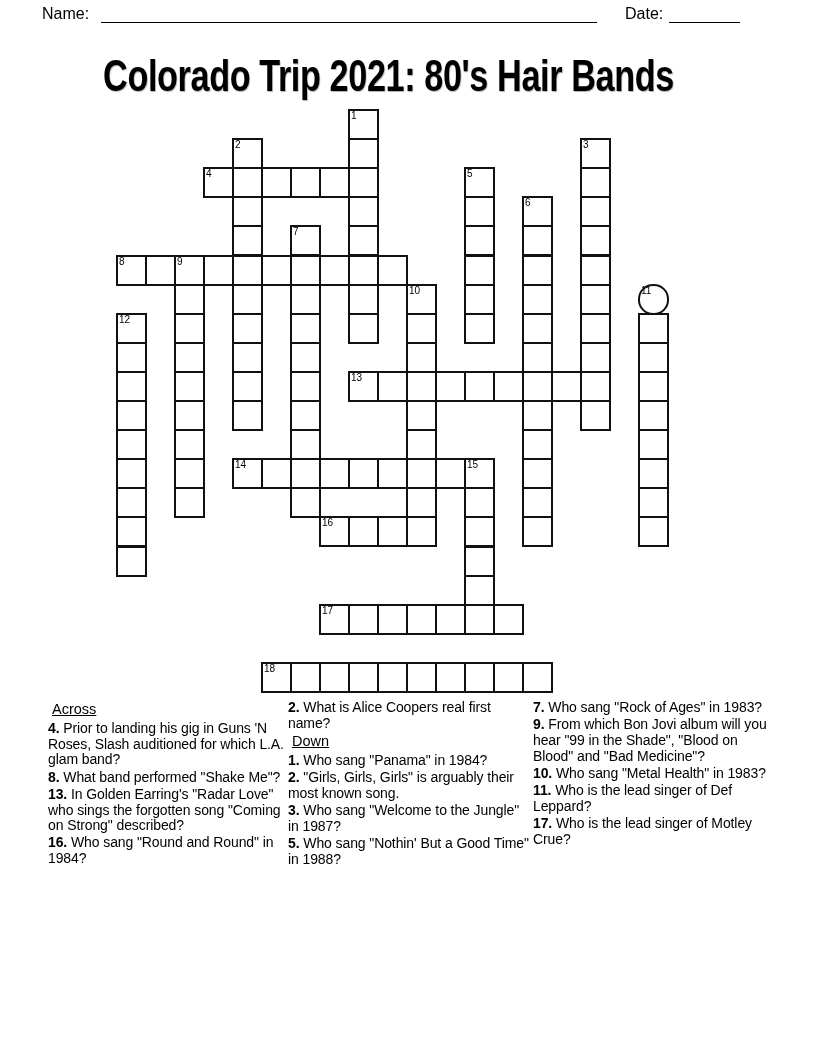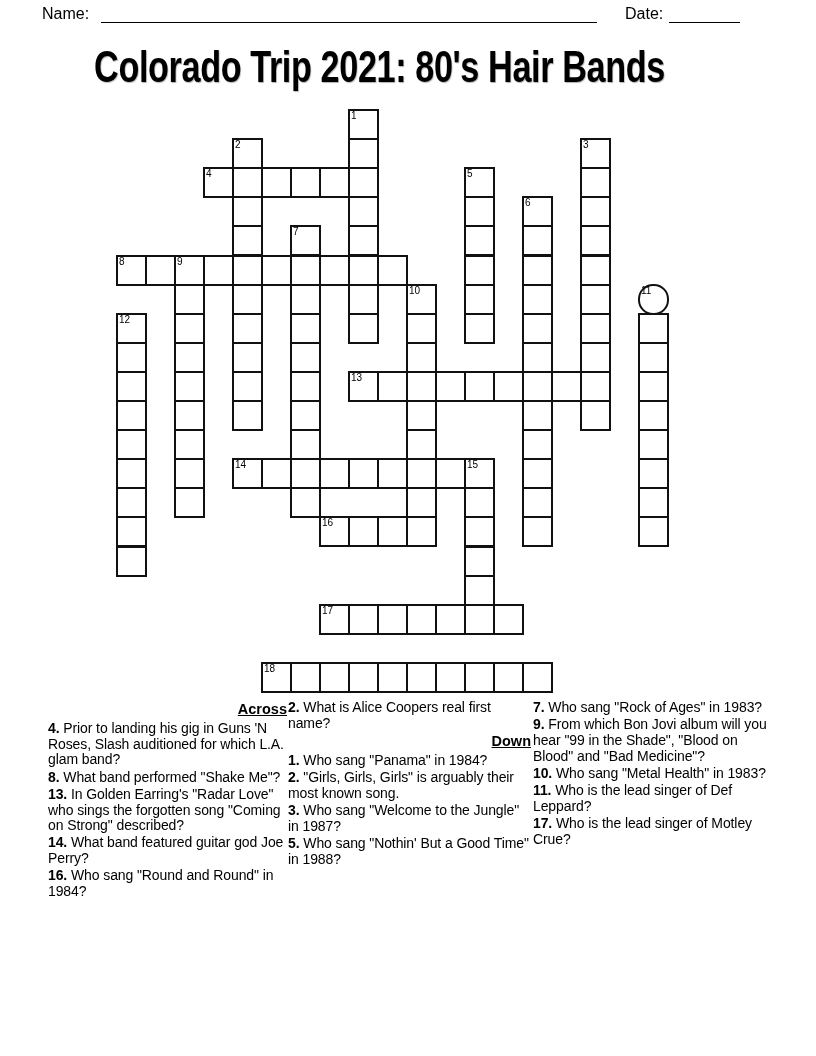--- a/index.html
+++ b/index.html
@@ -6,41 +6,41 @@
   .page {
     position:relative; width:816px; height:1056px; background:#ffffff;
     font-family:"Liberation Sans", sans-serif; color:#000; overflow:hidden;
   }
   
   .hdr-label { position:absolute; top:5px; font-size:16px; color:#000; }
   .rule { position:absolute; top:22px; border-bottom:1.5px solid #000; height:0; }
   .name-rule { left:101px; width:496px; }
   .date-rule { left:669px; width:71px; }
   
-  .title { position:absolute; top:39px; left:0; width:744px; text-align:center; margin:4px; line-height:48px; }
+  .title { position:absolute; top:39px; left:0; width:744px; text-align:center; margin:13px; line-height:48px; }
   .title span {
     display:inline-block; font-size:45px; font-weight:700; letter-spacing:-0.5px;
     transform:scaleX(0.76); transform-origin:center; white-space:nowrap;
     text-shadow:1px 1px 1px rgba(0,0,0,0.3);
   }
   
   #grid { position:absolute; left:0; top:0; }
   .cell {
     position:absolute; width:31px; height:31px; box-sizing:border-box;
     background:#fff; border:2px solid #111;
   }
   .cnum {
     position:absolute; top:0; left:1px; font-size:10px; line-height:10px;
     font-family:"Liberation Sans", sans-serif; color:#000;
   }
   
   .cluecol { position:absolute; top:700px; }
   .heading {
-    font-size:14.5px; font-weight:700; text-decoration:underline;
-    margin:1px 0 4px 12px; line-height:16px;text-align:right;
+    font-size:14.5px; font-weight:400; text-decoration:underline;
+    margin:1px 0 4px 4px; line-height:16px;
   }
   .clue { margin:0 0 1.5px 0; font-size:14px; line-height:15.7px; letter-spacing:-0.1px; }
   .clue .num { font-weight:700; }
 </style>
 </head>
 <body>
 
 <div class="page">
 
   <span class="hdr-label" style="left:42px">Name:</span>
@@ -228,21 +228,20 @@
       <div class="cell" style="left: 493px; top: 662px;"></div>
       <div class="cell" style="left: 522px; top: 662px;"></div>
     </div>
 
   <div>
     <div class="cluecol" id="cluecol-0" style="left:48px;width:239px">
         <p class="heading">Across</p>
         <p class="clue"><span class="num">4.</span> Prior to landing his gig in Guns 'N Roses, Slash auditioned for which L.A. glam band?</p>
         <p class="clue"><span class="num">8.</span> What band performed "Shake Me"?</p>
         <p class="clue"><span class="num">13.</span> In Golden Earring's "Radar Love" who sings the forgotten song "Coming on Strong" described?</p>
-        <p class="clue"><span class="num">14.</span> What band featured guitar god Joe Perry?</p>
         <p class="clue"><span class="num">16.</span> Who sang "Round and Round" in 1984?</p>
       </div>
     <div class="cluecol" id="cluecol-1" style="left:288px;width:243px">
         <p class="clue"><span class="num">2.</span> What is Alice Coopers real first name?</p>
         <p class="heading">Down</p>
         <p class="clue"><span class="num">1.</span> Who sang "Panama" in 1984?</p>
         <p class="clue"><span class="num">2.</span> "Girls, Girls, Girls" is arguably their most known song.</p>
         <p class="clue"><span class="num">3.</span> Who sang "Welcome to the Jungle" in 1987?</p>
         <p class="clue"><span class="num">5.</span> Who sang "Nothin' But a Good Time" in 1988?</p>
       </div>

